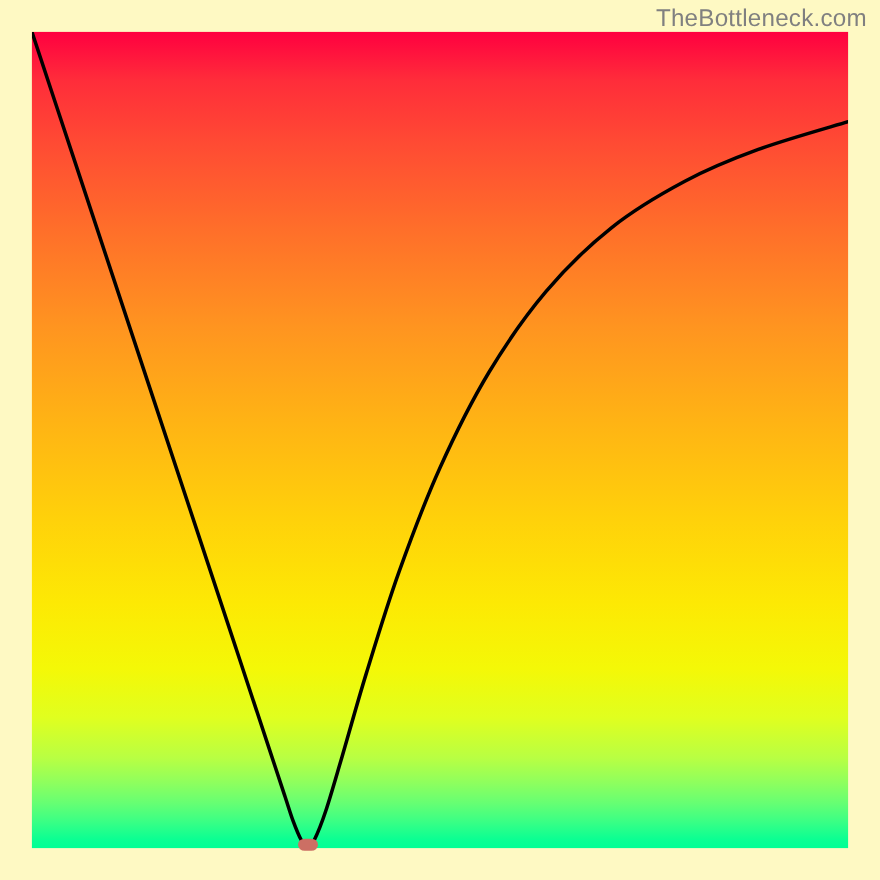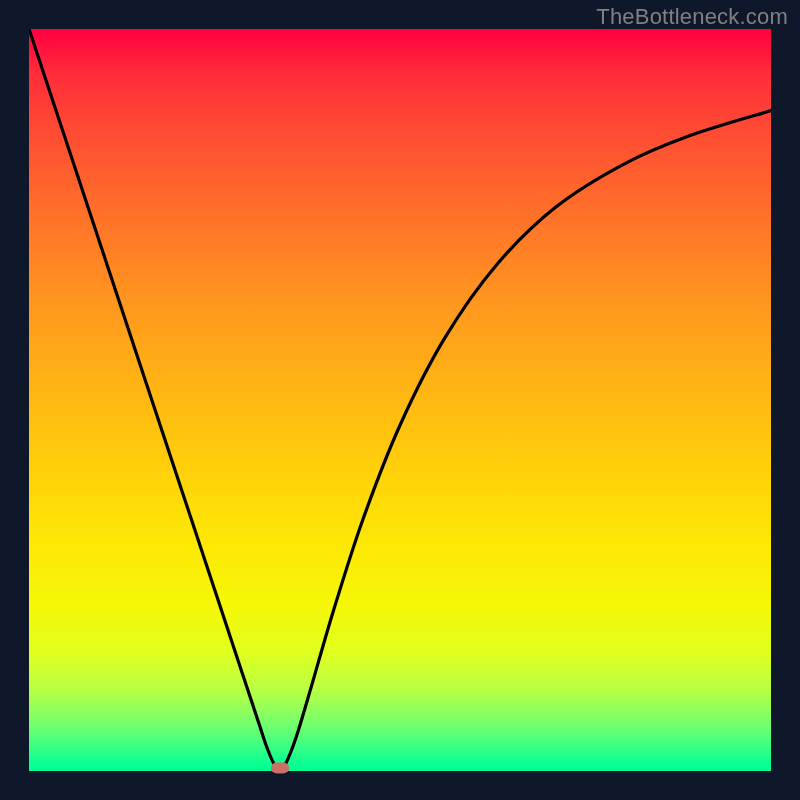--- a/index.html
+++ b/index.html
@@ -10,21 +10,21 @@
     overflow: hidden;
     background: #000;
     font-family: Arial, Helvetica, sans-serif;
   }
   .frame {
     position: absolute;
     top: 0;
     left: 0;
     width: 800px;
     height: 800px;
-    background: #0f172a;
+    background: #fef9c3;
   }
   .plot {
     position: absolute;
     top: 29px;
     left: 29px;
     width: 742px;
     height: 742px;
     background: linear-gradient(to bottom,
       #ff0040 0%,
       #ff2d3a 6%,

